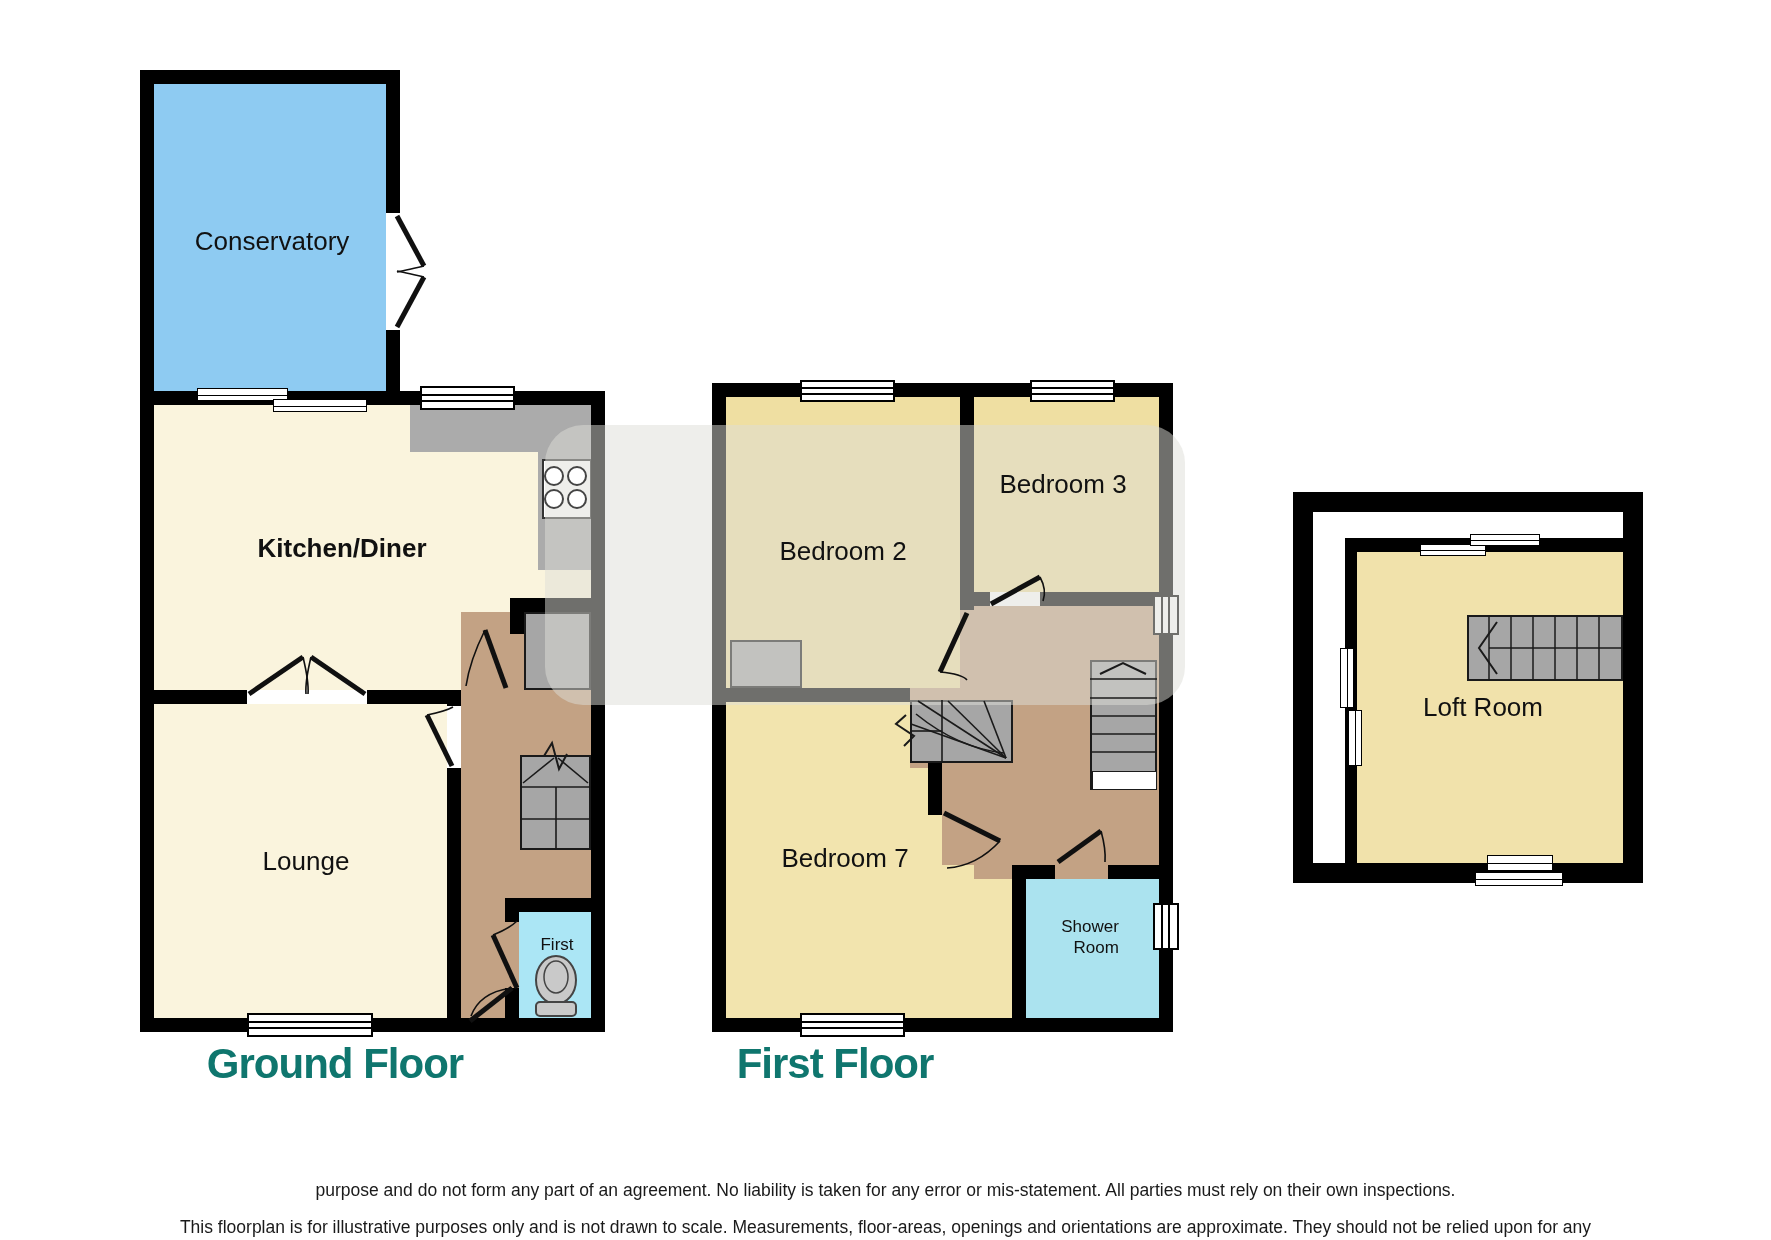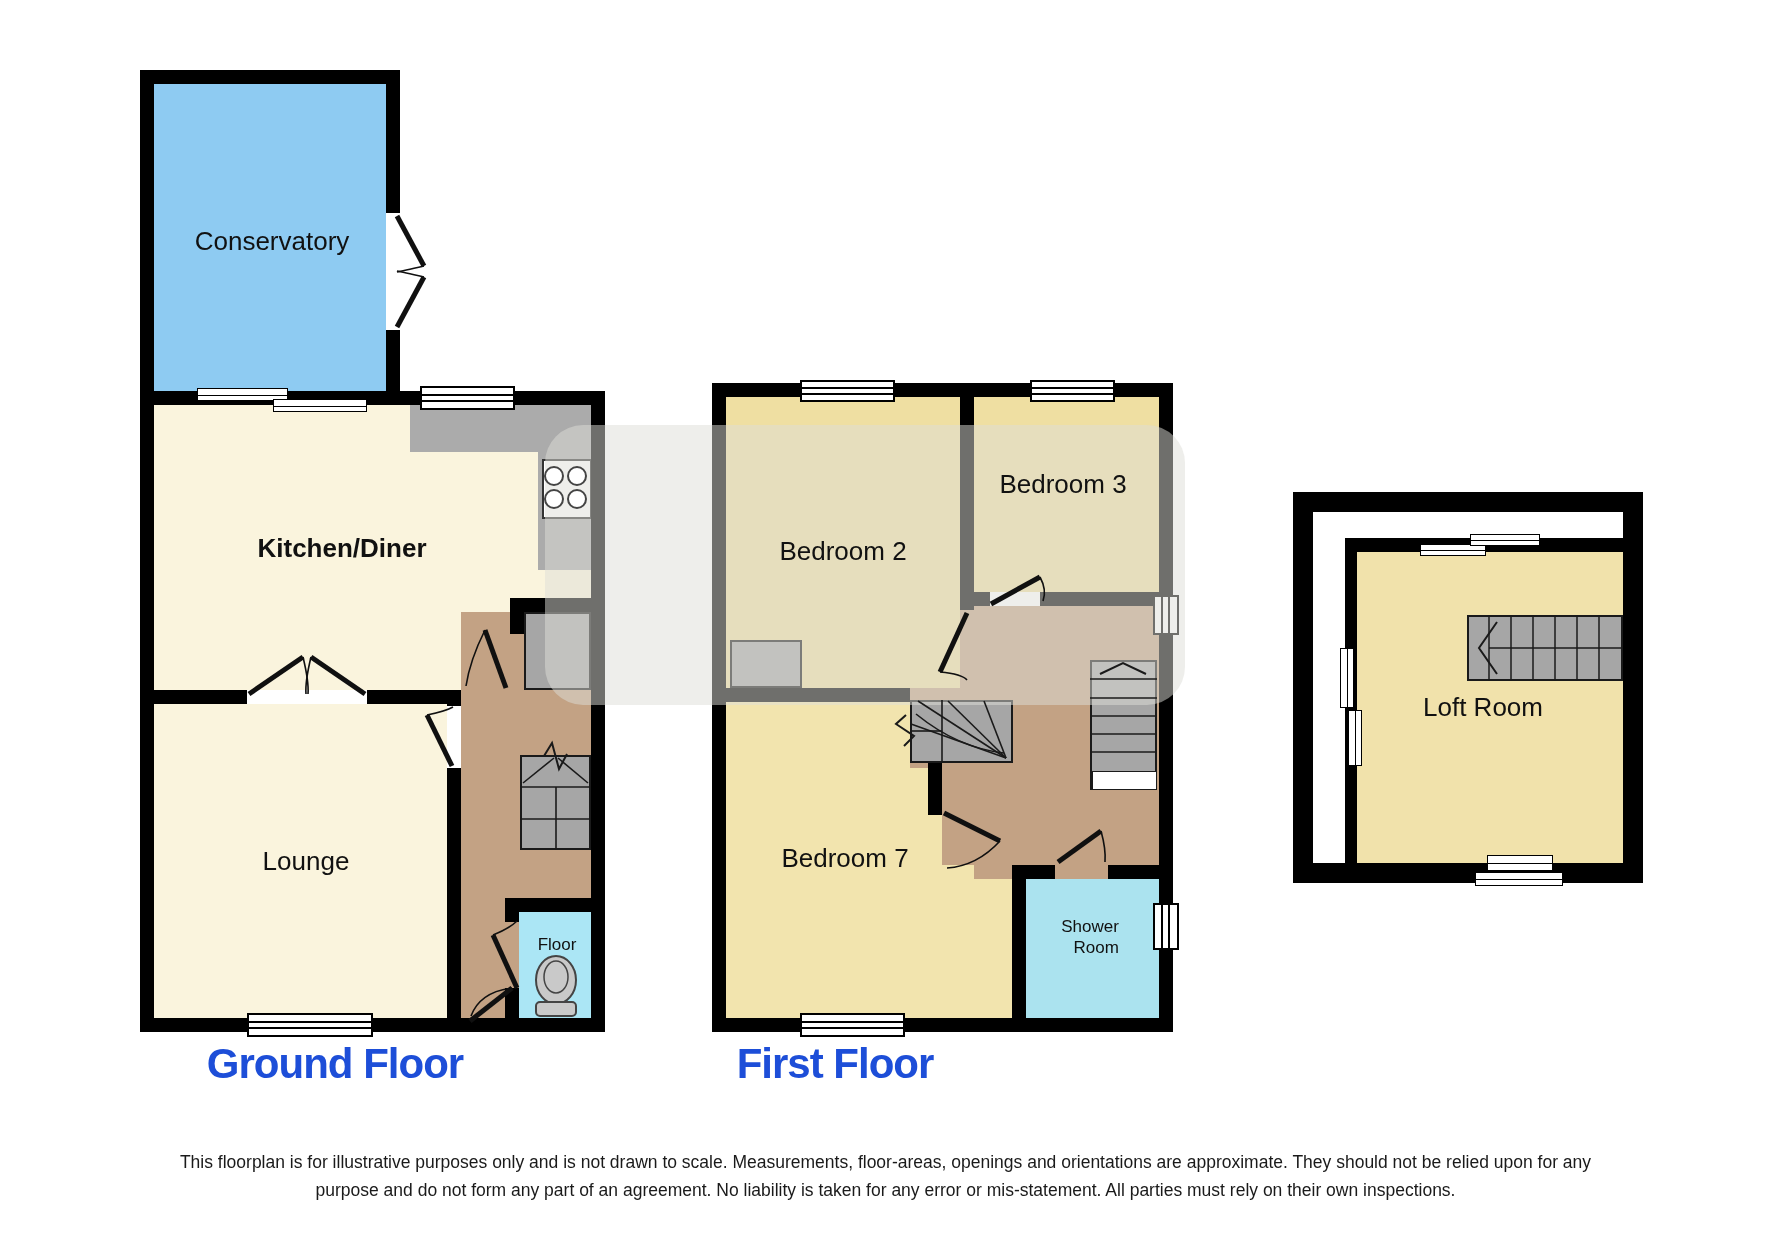--- a/index.html
+++ b/index.html
@@ -15,21 +15,21 @@
   .winv::before{content:"";position:absolute;top:0;bottom:0;left:28%;border-left:2px solid #000;}
   .winv::after{content:"";position:absolute;top:0;bottom:0;left:60%;border-left:2px solid #000;}
   .strip{position:absolute;background:#fff;border:1px solid #000;box-sizing:border-box;}
   .strip::before{content:"";position:absolute;top:50%;left:0;right:0;border-top:1px solid #000;}
   .stripv{position:absolute;background:#fff;border:1px solid #000;box-sizing:border-box;}
   .stripv::before{content:"";position:absolute;left:50%;top:0;bottom:0;border-left:1px solid #000;}
   .room-label{position:absolute;transform:translate(-50%,-50%);font-size:26px;color:#111;
               white-space:nowrap;text-align:center;}
   .room-label.small{font-size:17px;line-height:21px;}
   .floor-title{position:absolute;transform:translate(-50%,-50%);font-size:42px;font-weight:bold;
-               color:#1d4ed8;white-space:nowrap;letter-spacing:-1px;}
+               color:#0f766e;white-space:nowrap;letter-spacing:-1px;}
   .disclaimer{position:absolute;left:0;width:100%;text-align:center;font-size:17.5px;color:#1a1a1a;}
   #wm-band{position:absolute;left:545px;top:425px;width:640px;height:280px;border-radius:38px;
            background:rgba(222,221,216,0.5);}
   #wm-text{position:absolute;left:545px;top:425px;width:640px;height:280px;line-height:276px;
            text-align:center;font-size:148px;font-weight:bold;color:rgba(255,255,255,0.85);}
   svg.overlay{position:absolute;left:0;top:0;pointer-events:none;}
 </style>
 </head>
 <body>
 
@@ -128,21 +128,21 @@
     <div class="stripv" style="left:1348px;top:710px;width:14px;height:56px;"></div>
     <div class="strip" style="left:1487px;top:855px;width:66px;height:16px;"></div>
     <div class="strip" style="left:1475px;top:872px;width:88px;height:14px;"></div>
   </div>
 
   <div id="wm-band"></div>
 
   <div class="room-label" style="left:272px;top:241px;">Conservatory</div>
   <div class="room-label" style="left:342px;top:548px;font-weight:bold;">Kitchen/Diner</div>
   <div class="room-label" style="left:306px;top:861px;">Lounge</div>
-  <div class="room-label small" style="left:557px;top:944px;">Floor</div>
+  <div class="room-label small" style="left:557px;top:944px;">First</div>
   <div class="room-label" style="left:843px;top:551px;">Bedroom 2</div>
   <div class="room-label" style="left:1063px;top:484px;">Bedroom 3</div>
   <div class="room-label" style="left:845px;top:858px;">Bedroom 7</div>
   <div class="room-label small" style="left:1090px;top:937px;text-align:right;">
     <span>Shower</span><br>
     <span>Room</span>
   </div>
   <div class="room-label" style="left:1483px;top:707px;">Loft Room</div>
 
   <svg class="overlay" width="1771" height="1240" viewBox="0 0 1771 1240">
@@ -250,16 +250,16 @@
       <path d="M1577,615 L1577,681"></path>
         <path d="M1599,615 L1599,681"></path>
       <path d="M1489,648 L1623,648"></path>
       <path d="M1497,622 L1479,648 L1497,674" stroke-width="2"></path>
     </g>
   </svg>
 
   <div class="floor-title" style="left:335px;top:1064px;">Ground Floor</div>
   <div class="floor-title" style="left:835px;top:1064px;">First Floor</div>
 
-  <div class="disclaimer" style="top:1152px;">This floorplan is for illustrative purposes only and is not drawn to scale. Measurements, floor-areas, openings and orientations are approximate. They should not be relied upon for any</div>
+  <div class="disclaimer" style="top:1217px;">This floorplan is for illustrative purposes only and is not drawn to scale. Measurements, floor-areas, openings and orientations are approximate. They should not be relied upon for any</div>
   <div class="disclaimer" style="top:1180px;">purpose and do not form any part of an agreement. No liability is taken for any error or mis-statement. All parties must rely on their own inspections.</div>
 
 </div>
 
 </body></html>

